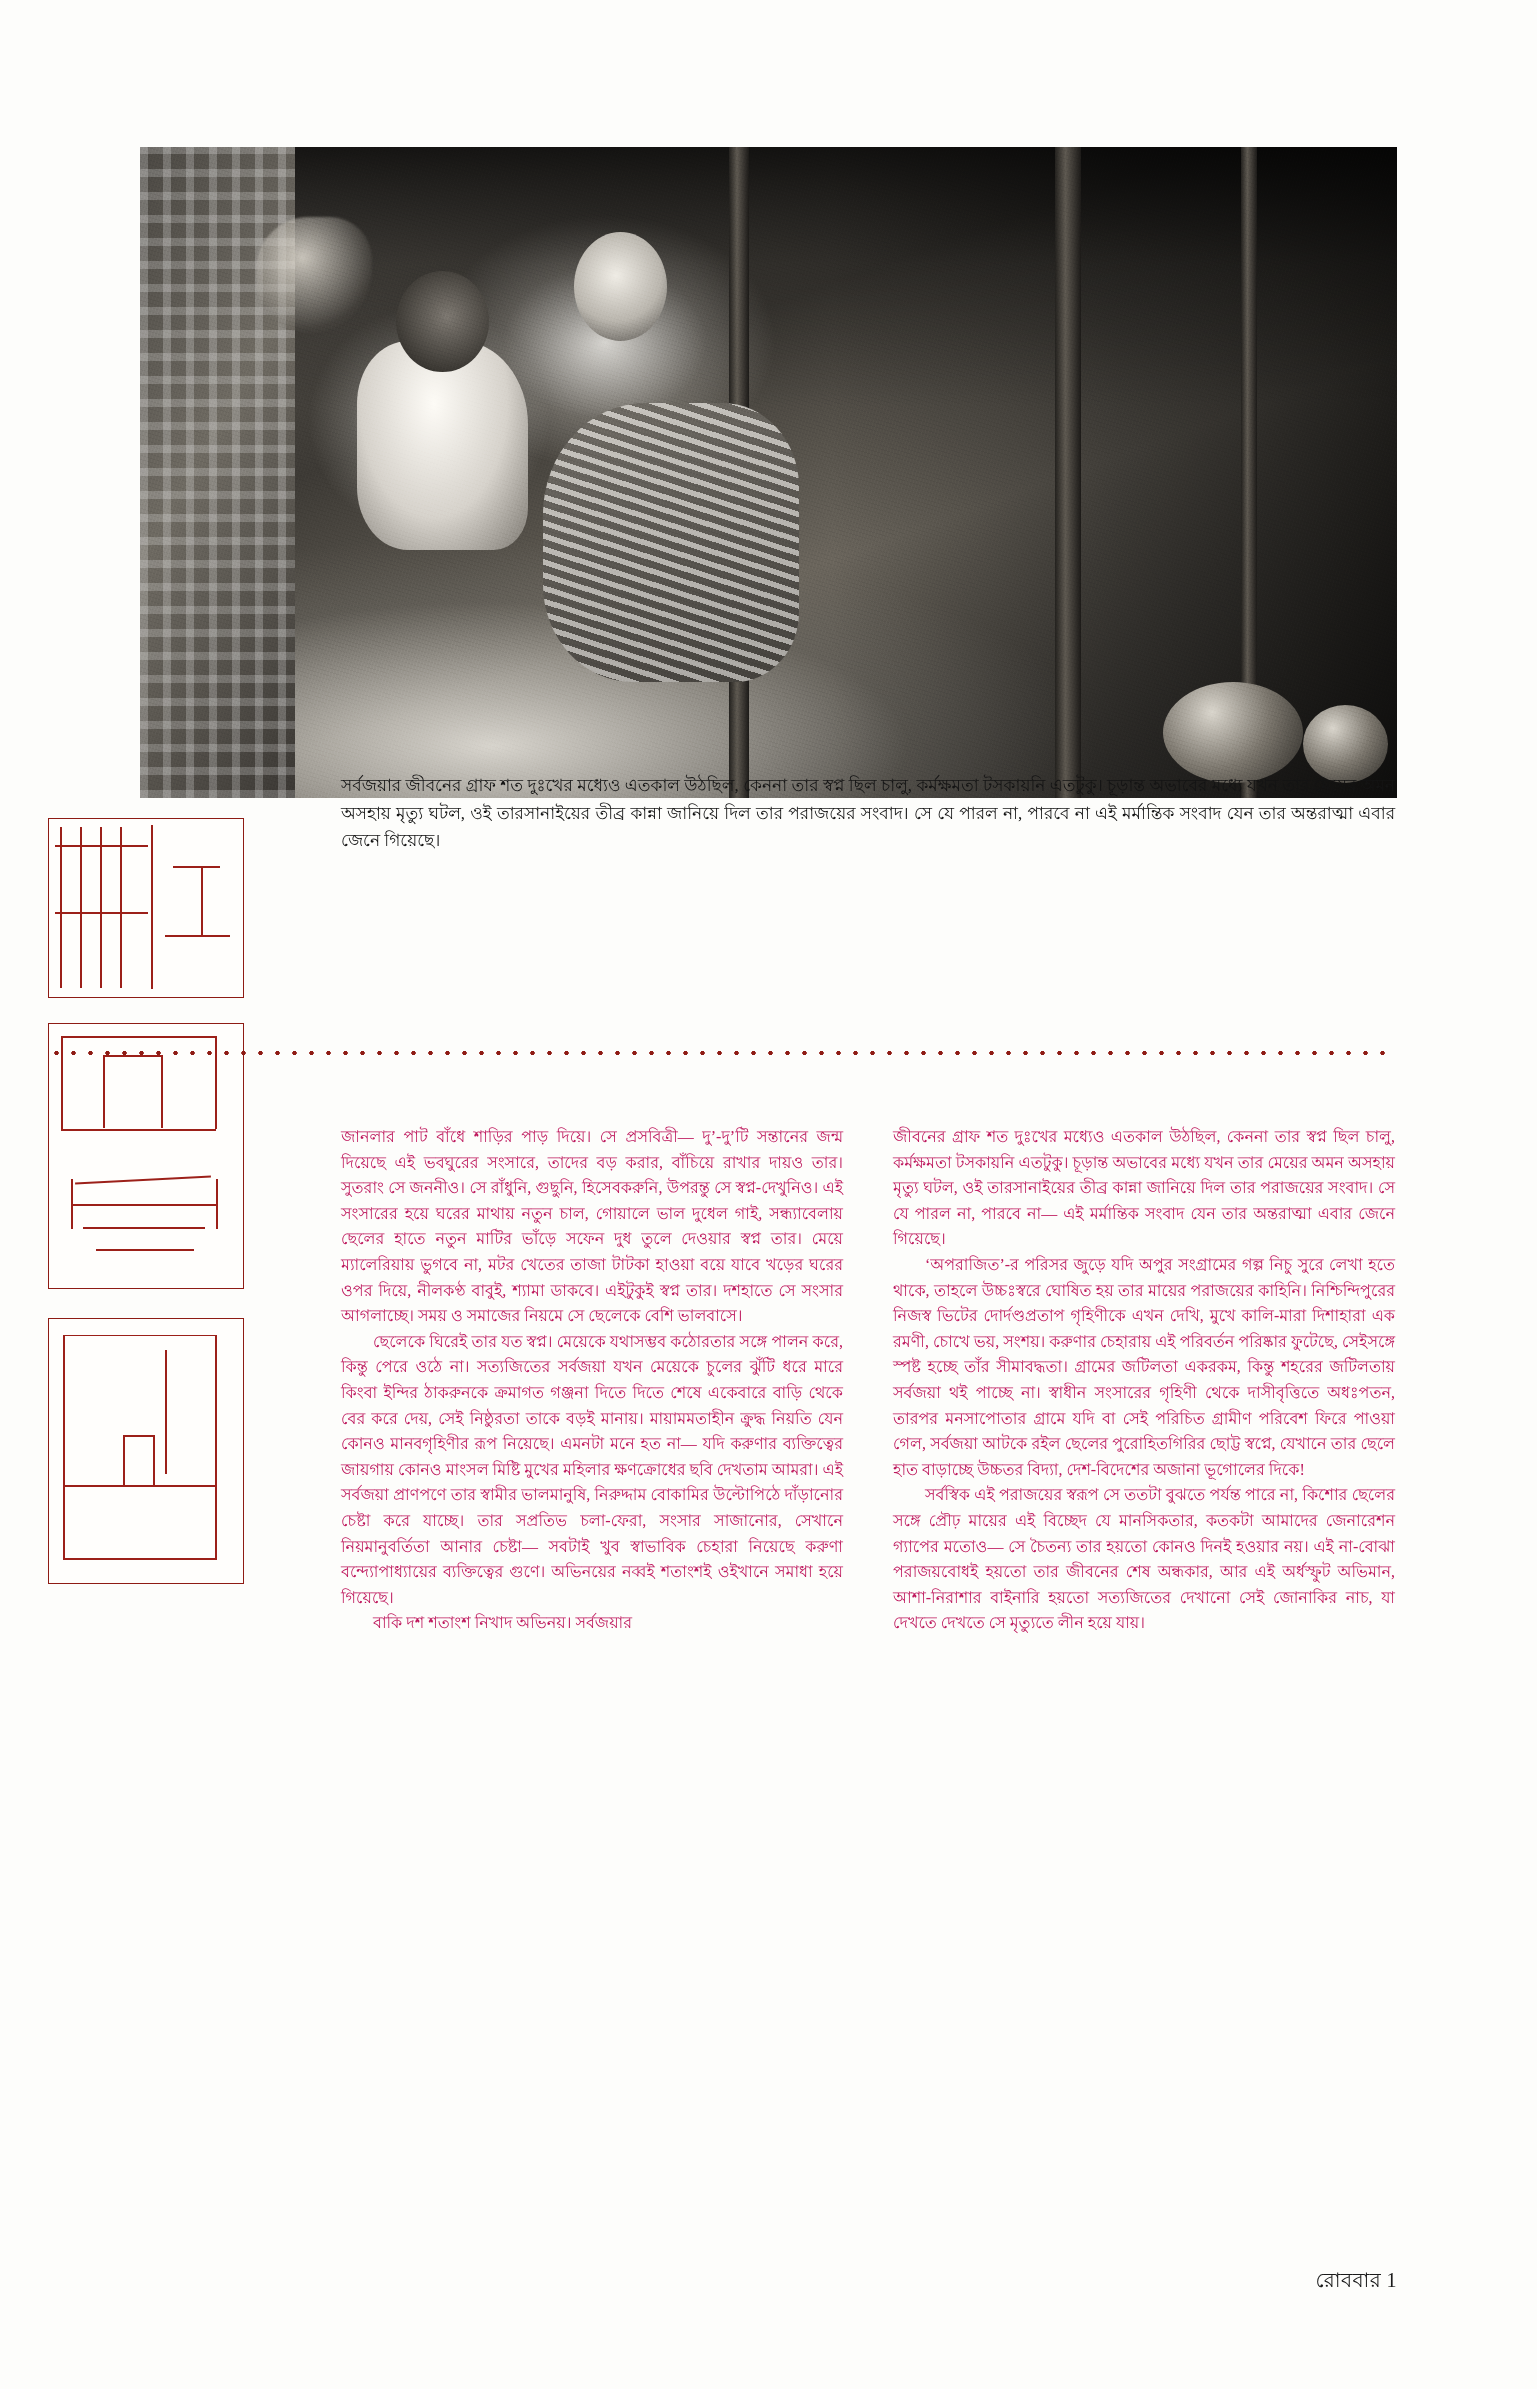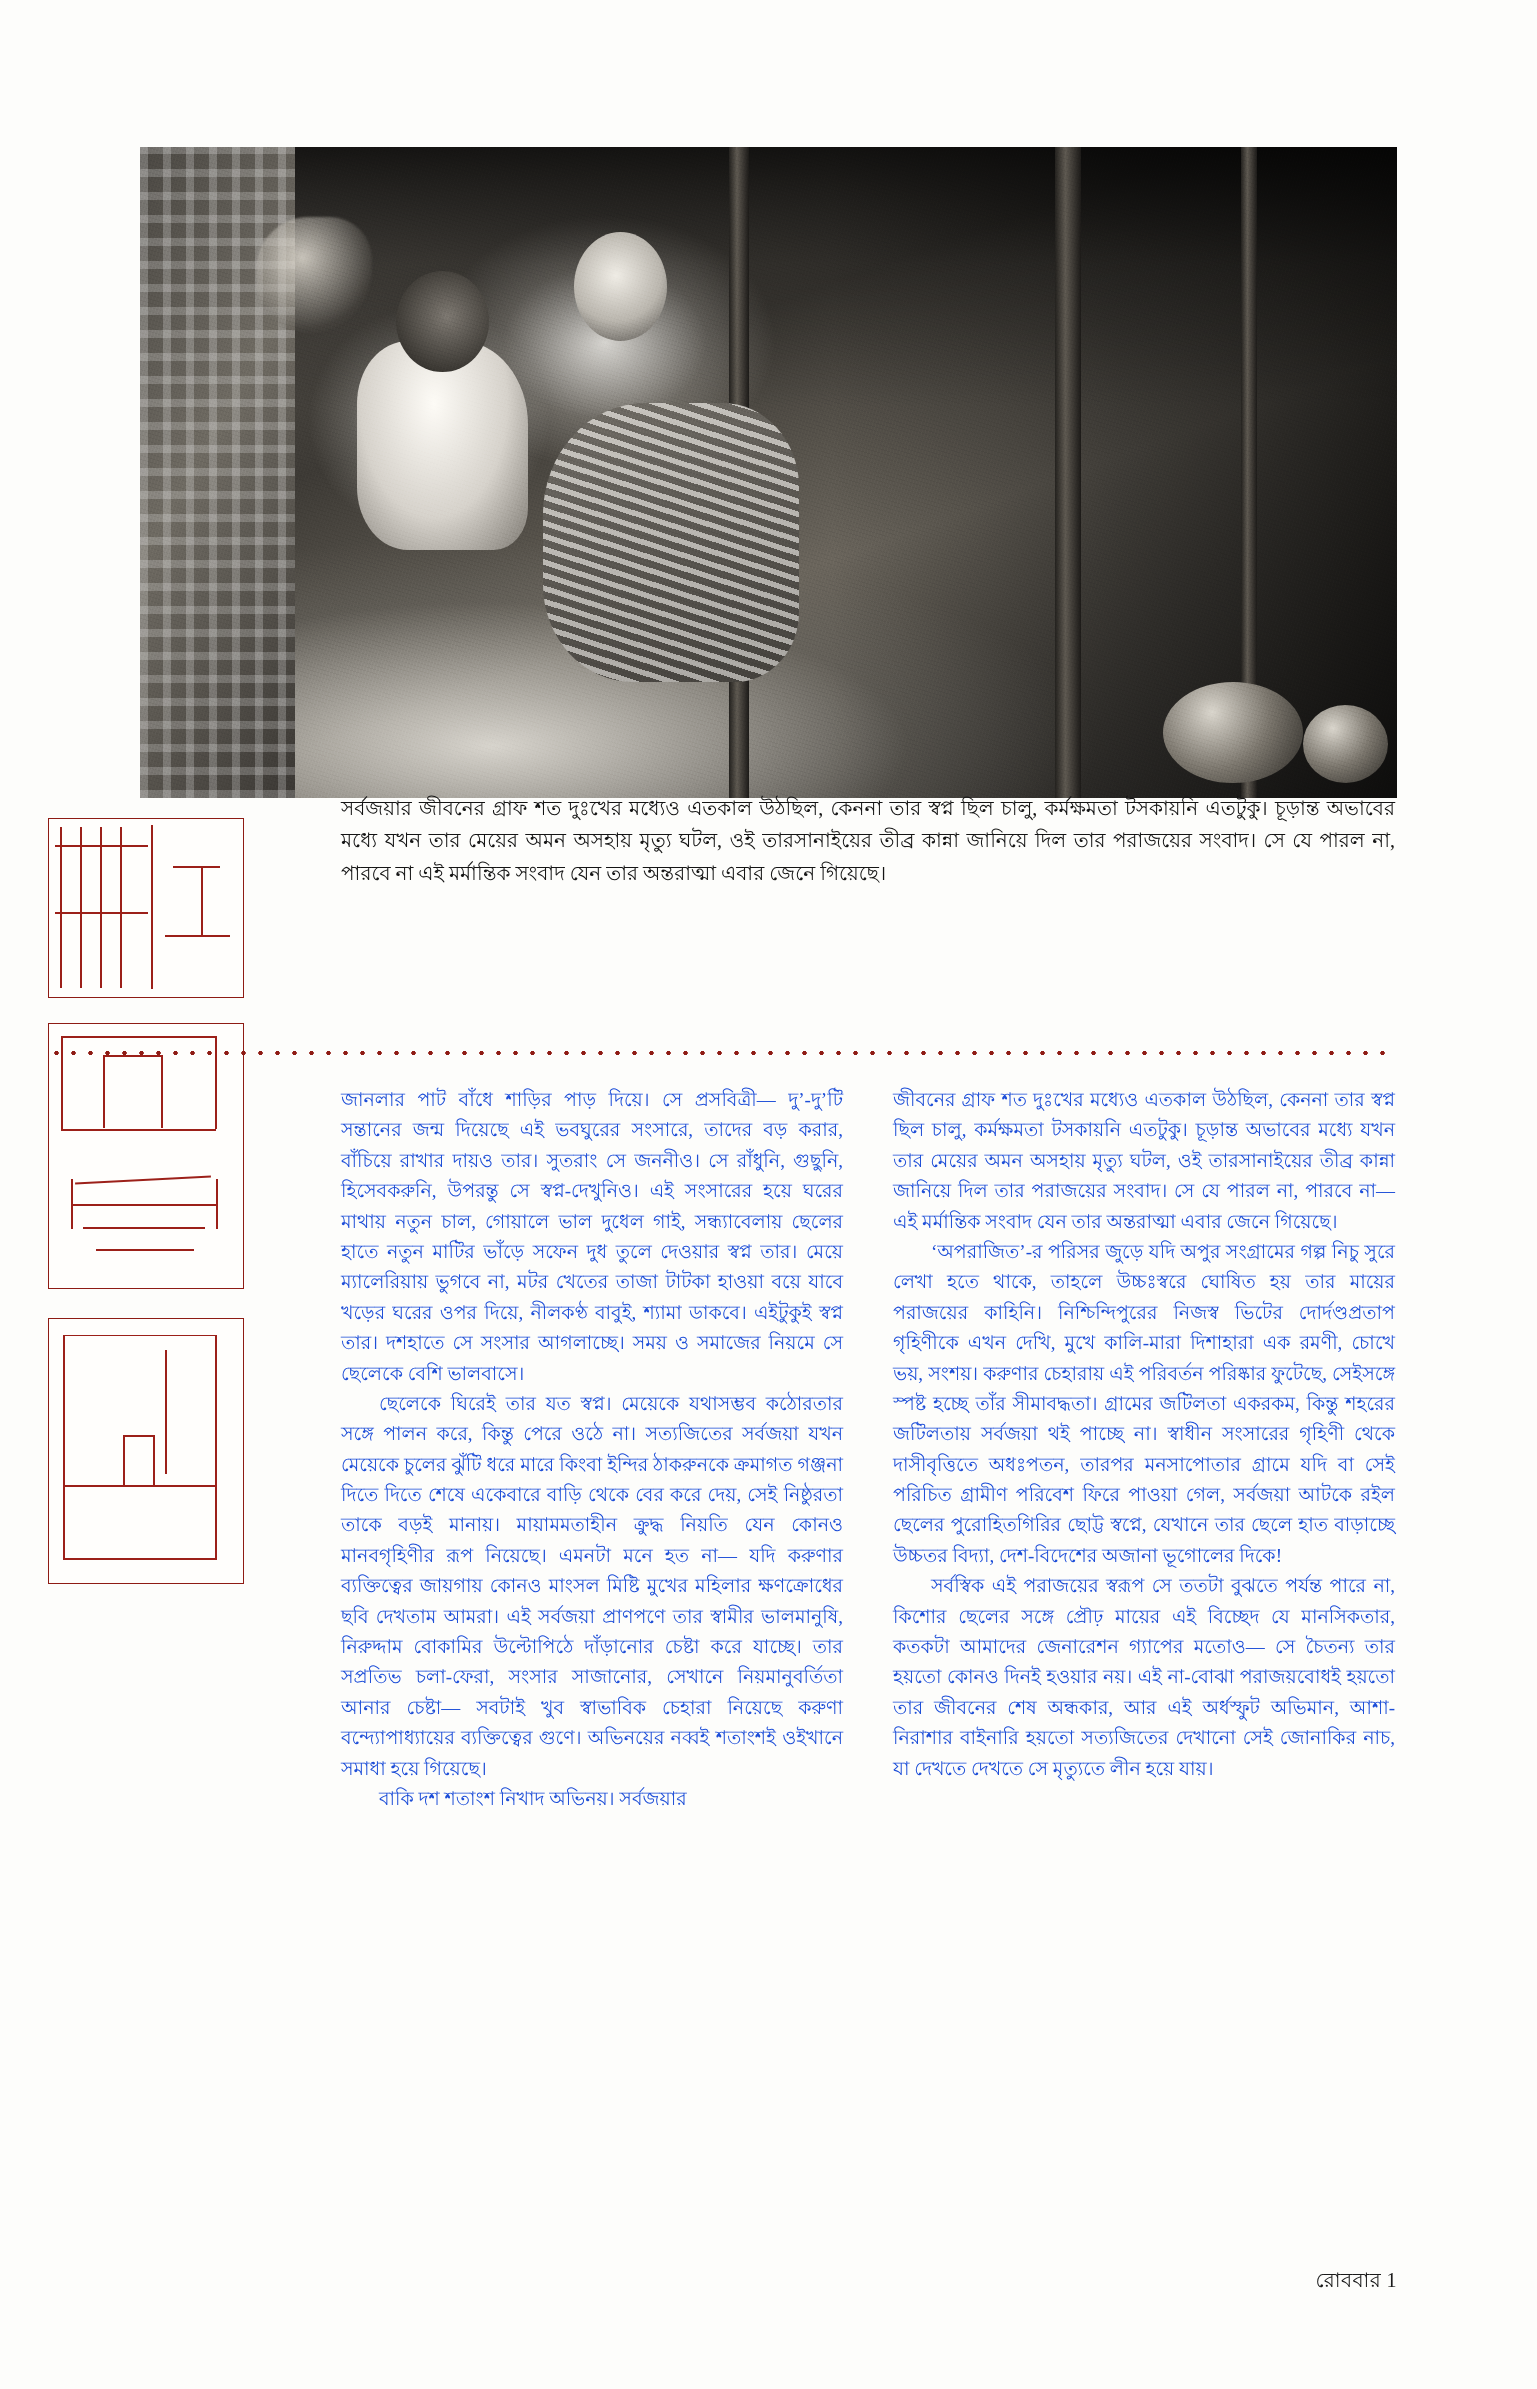--- a/index.html
+++ b/index.html
@@ -134,24 +134,24 @@
   }
   .sk-line {
     position: absolute;
     background: #9c2019;
   }
 
   
   .lead {
     position: absolute;
     left: 341px;
-    top: 792px;
+    top: 772px;
     width: 1054px;
     font-family: "Liberation Serif", serif;
-    font-size: 20px;
+    font-size: 17px;
     line-height: 1.62;
     color: #141414;
     text-align: justify;
   }
 
   .dotted-rule {
     position: absolute;
     left: 48px;
     top: 1049px;
     width: 1349px;
@@ -165,24 +165,25 @@
   .cols {
     position: absolute;
     left: 341px;
     top: 1085px;
     width: 1054px;
     display: flex;
     gap: 50px;
   }
   .col {
     width: 502px;
-    font-size: 19px;
+    font-size: 16px;
     line-height: 1.60;
-    color: #1d4ed8;
+    color: #be185d;
     text-align: justify;
+    margin-top: 39px;
   }
   .col p {
     margin: 0;
   }
   .col p.ind {
     text-indent: 2.0em;
   }
 
   .folio {
     position: absolute;

